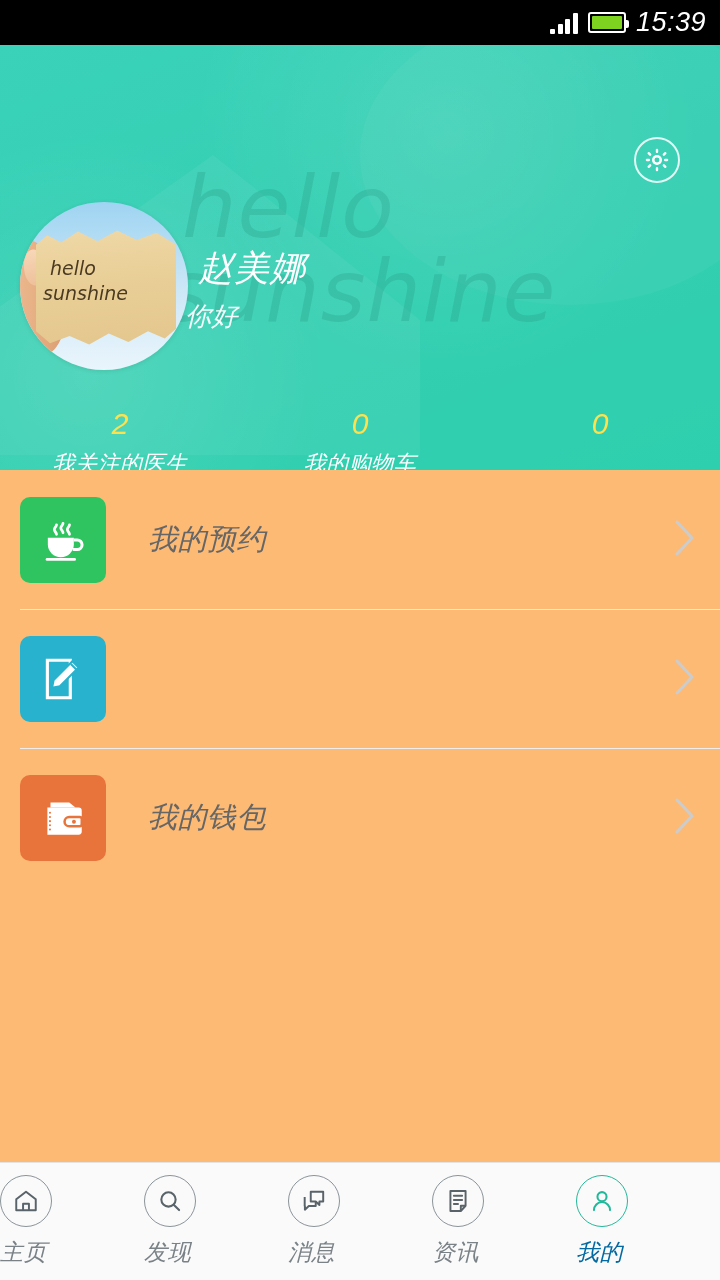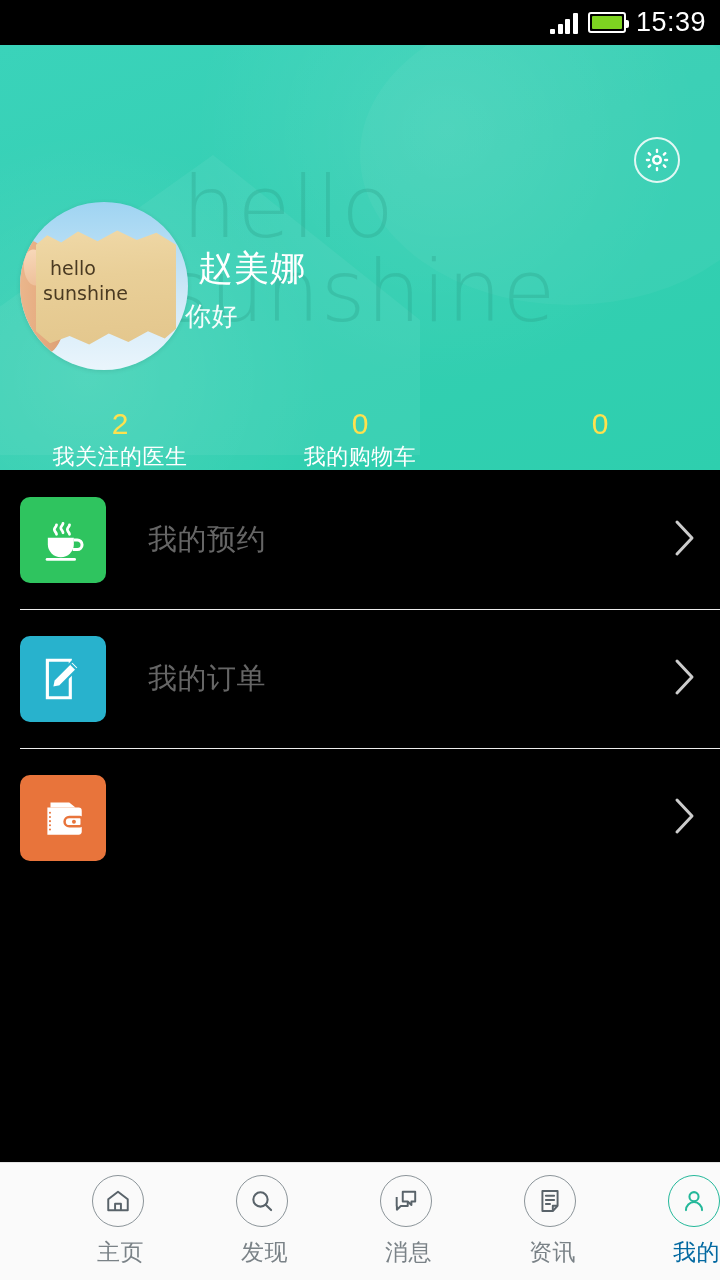--- a/index.html
+++ b/index.html
@@ -2,21 +2,21 @@
 <html><head>
 <meta charset="utf-8">
 <style>
   * { margin:0; padding:0; box-sizing:border-box; }
   html, body {
     width:720px; height:1280px;
     font-family:"Liberation Sans","DejaVu Sans",sans-serif;
     background:#ffffff;
     overflow:hidden;
   }
-  #app { position:relative; width:720px; height:1280px; overflow:hidden; }
+  #app { position:relative; width:720px; height:1280px; overflow:hidden;font-style:italic; }
 
   
   .statusbar{
     position:relative; height:45px; background:#000;
     display:flex; align-items:center; justify-content:flex-end;
     padding-right:14px; gap:10px;
   }
   .sig{ display:flex; align-items:flex-end; gap:2.5px; height:22px; }
   .sig i{ display:block; width:5px; background:#fff; border-radius:1px; }
   .sig i:nth-child(1){ height:5px; }
@@ -114,24 +114,24 @@
     position:absolute; left:185px; top:254px;
     color:rgba(255,255,255,0.95); font-size:26px; letter-spacing:0.5px;text-align:center;
   }
 
   .stats{
     position:absolute; left:0; right:0; top:362px;
     display:flex;
   }
   .stat{ flex:1; text-align:center; }
   .stat .num{ display:block; color:#ffe14d; font-size:30px; line-height:1.1; font-weight:400; }
-  .stat .lbl{ display:block; color:#ffffff; font-size:22px; margin-top:2px; letter-spacing:0.5px; }
-
-  
-  .menu{ position:absolute; left:0; top:470px; right:0; bottom:118px; background:#000000; }
+  .stat .lbl{ display:block; color:#ffffff; font-size:22px; margin-top:9px; letter-spacing:0.5px; }
+
+  
+  .menu{ position:absolute; left:0; top:470px; right:0; bottom:118px; background:#fdba74; }
   .row{
     position:relative; height:139px;
     display:flex; align-items:center; padding:0 24px 0 20px;
   }
   .row + .row::before{
     content:""; position:absolute; left:20px; right:0; top:0; height:1px; background:#ececec;
   }
   .ico{
     width:86px; height:86px; border-radius:10px; flex:none;
     display:flex; align-items:center; justify-content:center;
@@ -139,21 +139,21 @@
   .row .label{ margin-left:42px; color:#666666; font-size:29px; letter-spacing:0.5px; }
   .chev{ margin-left:auto; }
 
   
   .tabbar{
     position:absolute; left:0; right:0; bottom:0; height:118px;
     background:#fafafa; border-top:1px solid #e3e3e3;
     display:flex; align-items:center;
   }
   .tab{
-    flex:1; display:flex; flex-direction:column; align-items:flex-end; justify-content:center; gap:10px;margin-left:44px;
+    flex:1; display:flex; flex-direction:column; align-items:flex-start; justify-content:center; gap:10px;
   }
   .tab .tico{
     width:52px; height:52px; border-radius:50%;
     border:1.6px solid #8b9499;
     display:flex; align-items:center; justify-content:center;
   }
   .tab .tlbl{ font-size:23px; color:#7a8287; letter-spacing:0.5px; }
   .tab.active .tico{ border-color:#24b89a; }
   .tab.active .tlbl{ color:#0369a1; }
 </style>
@@ -254,21 +254,20 @@
     </div>
 
     <div class="row">
       <div class="ico" style="background:#28b2cd">
         <svg width="50" height="50" viewBox="0 0 48 48">
           <path d="M9 6h22v36H9z" fill="none" stroke="#ffffff" stroke-width="3"></path>
           <path d="M33 7l6 6-18 18-7.5 1.5L15 25z" fill="#ffffff" stroke="#28b2cd" stroke-width="2"></path>
           <path d="M31.5 9.5l6 6" stroke="#28b2cd" stroke-width="2"></path>
         </svg>
       </div>
-      <span class="label">我的订单</span>
       <span class="chev">
         <svg width="22" height="38" viewBox="0 0 22 38">
             <polyline points="3,3 18,19 3,35" fill="none" stroke="#cccccc" stroke-width="3" stroke-linecap="round" stroke-linejoin="round"></polyline>
           </svg>
       </span>
     </div>
 
 
     <div class="row">
       <div class="ico" style="background:#e8743b">
@@ -279,20 +278,21 @@
           <circle cx="34.5" cy="27.5" r="1.9" fill="#e8743b"></circle>
           <g fill="#e8743b">
             <circle cx="11.5" cy="19" r="1"></circle>
             <circle cx="11.5" cy="23" r="1"></circle>
             <circle cx="11.5" cy="27" r="1"></circle>
             <circle cx="11.5" cy="31" r="1"></circle>
             <circle cx="11.5" cy="35" r="1"></circle>
           </g>
         </svg>
       </div>
+      <span class="label">我的钱包</span>
       <span class="chev">
         <svg width="22" height="38" viewBox="0 0 22 38">
             <polyline points="3,3 18,19 3,35" fill="none" stroke="#cccccc" stroke-width="3" stroke-linecap="round" stroke-linejoin="round"></polyline>
           </svg>
       </span>
     </div>
 
 
   </div>
 

